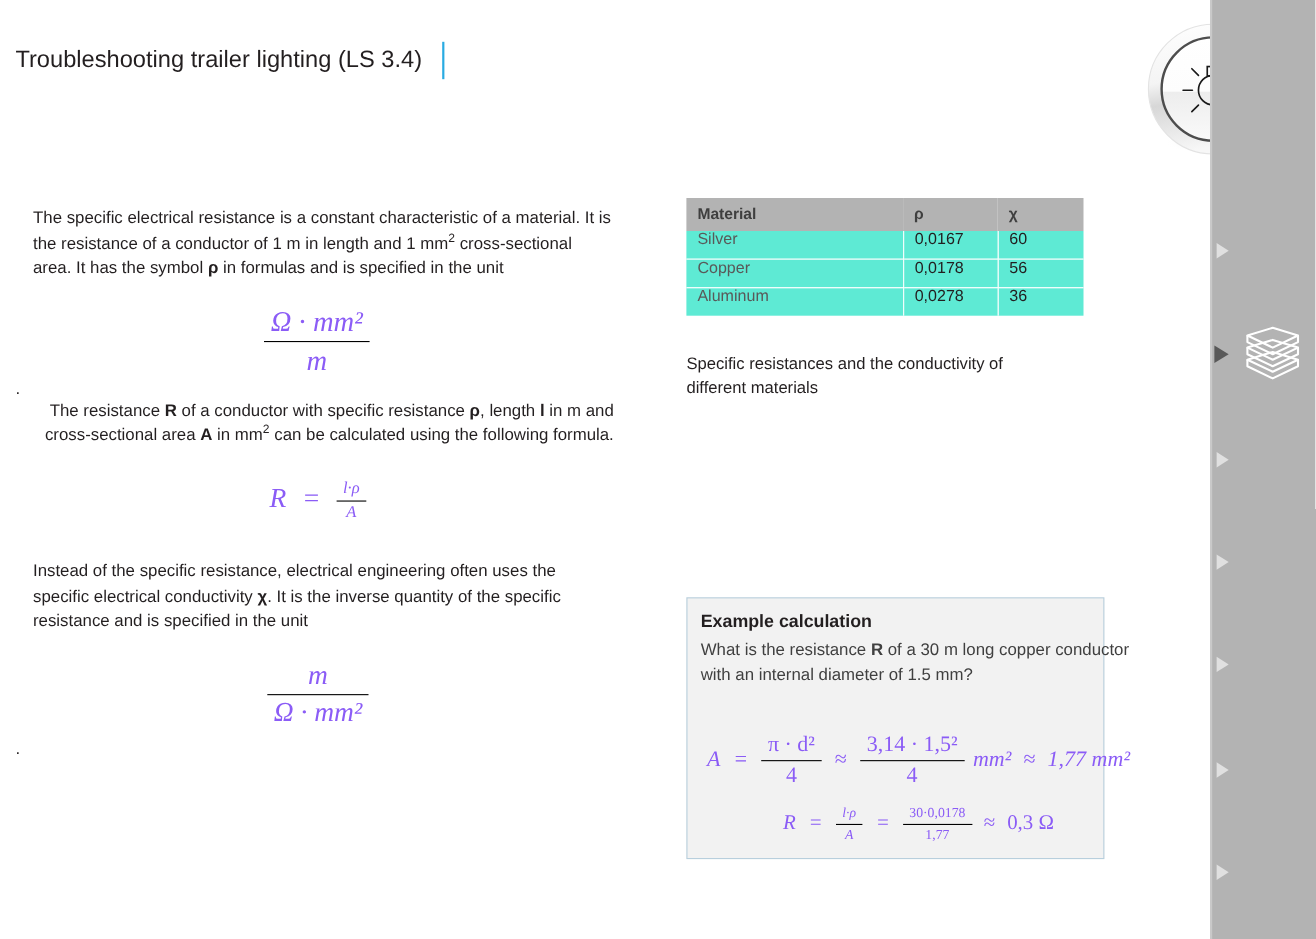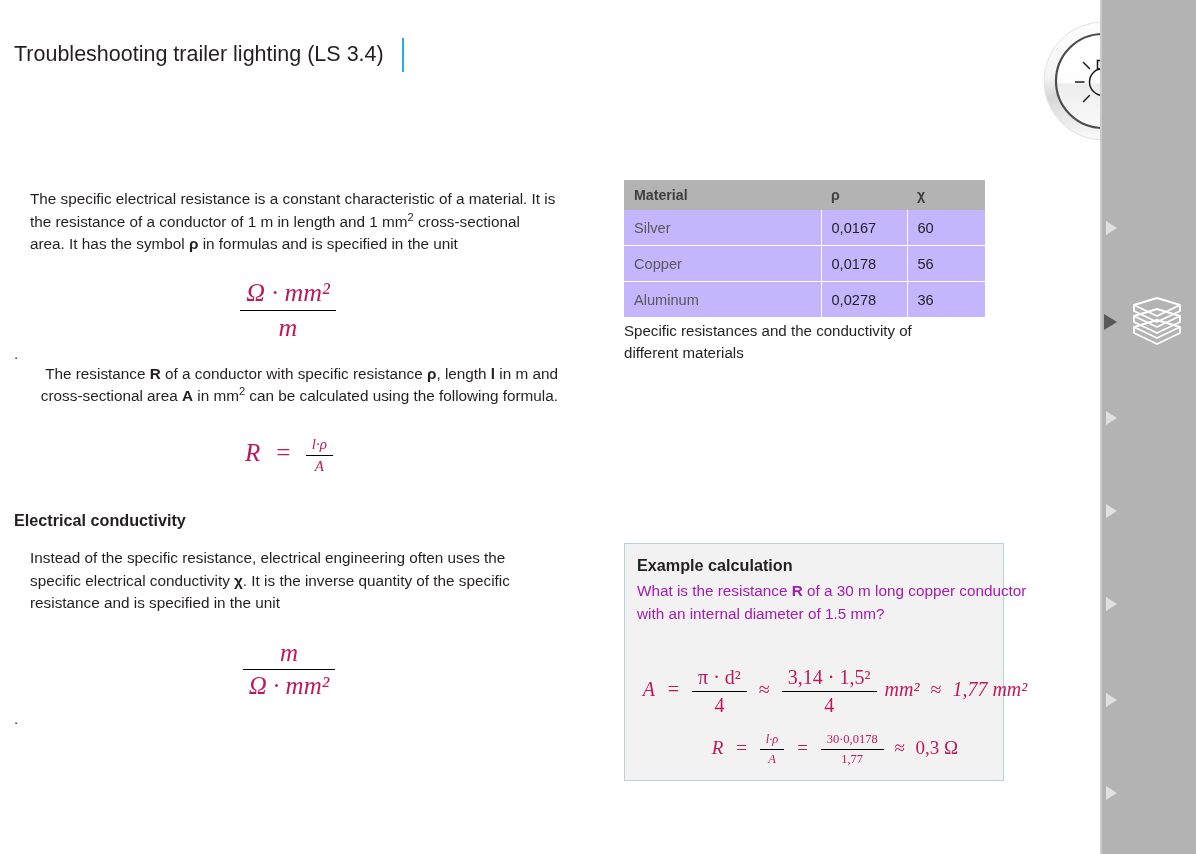--- a/index.html
+++ b/index.html
@@ -113,21 +113,21 @@
     color: #231f20;
     margin: 16px;
   }
   .body-text b { font-weight: bold; }
   .sup { font-size: 0.72em; vertical-align: super; line-height: 0; }
 
   .formula {
     font-family: "Liberation Serif", serif;
     font-style: italic;
     text-align: center;
-    color: #be185d;
+    color: #8b5cf6;
   }
   .frac {
     display: inline-block;
     text-align: center;
     vertical-align: middle;
   }
   .frac .num {
     display: block;
     padding: 0 6px 2px 6px;
     border-bottom: 1.6px solid #000;
@@ -177,24 +177,24 @@
   table.mat th {
     background: #b3b3b3;
     color: #3f3f3f;
     font-size: 14.2px;
     font-weight: bold;
     text-align: left;
     padding: 7px 10px 7px 10px;
     border: none;
   }
   table.mat td {
-    background: #c4b5fd;
+    background: #5eead4;
     color: #595959;
     font-size: 14.6px;
-    padding: 10px 10px 9px 10px;
+    padding: 0 10px 9px 10px;
     border-bottom: 1.4px solid #ffffff;
     border-right: 1.4px solid #ffffff;
     vertical-align: top;
   }
   table.mat td.num {
     color: #231f20;
   }
   table.mat td:last-child { border-right: none; }
   table.mat tr:last-child td { border-bottom: none; }
   .col-mat { width: 177px; }
@@ -230,21 +230,21 @@
     font-weight: bold;
     color: #231f20;
   }
   .example-text {
     position: absolute;
     left: 12px;
     top: 36px;
     width: 394px;
     font-size: 15.3px;
     line-height: 22.6px;
-    color: #a21caf;
+    color: #404040;
   }
   .ex-f1 {
     position: absolute;
     left: 0; top: 122px;
     width: 420px;
     text-align: center;
     font-size: 20px;
   }
   .ex-f2 {
     position: absolute;
@@ -350,21 +350,20 @@
   <div class="formula f2">
     <span>R</span>
     <span style="padding:0 8px">=</span>
     <span class="frac thin">
       <span class="num">l·ρ</span>
       <span class="den">A</span>
     </span>
   </div>
 
   <div style="margin-top:34px">
-    <p class="section-head">Electrical conductivity</p>
     <p class="body-text"><span>Instead of the specific resistance, electrical engineering often uses the specific electrical conductivity </span><b>χ</b><span>. It is the inverse quantity of the specific resistance and is specified in the unit</span></p>
   </div>
 
   <div class="formula f3">
     <span class="frac">
       <span class="num">m</span>
       <span class="den">Ω · mm²</span>
     </span>
   </div>
 

